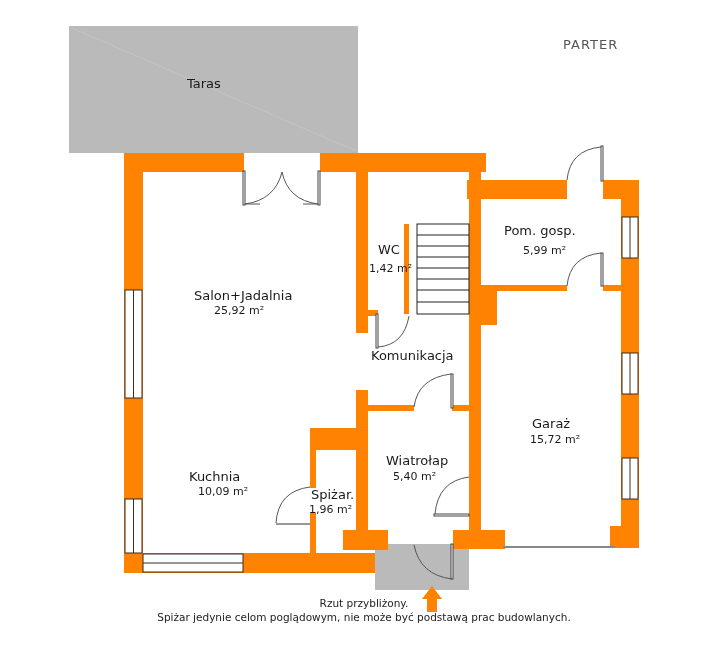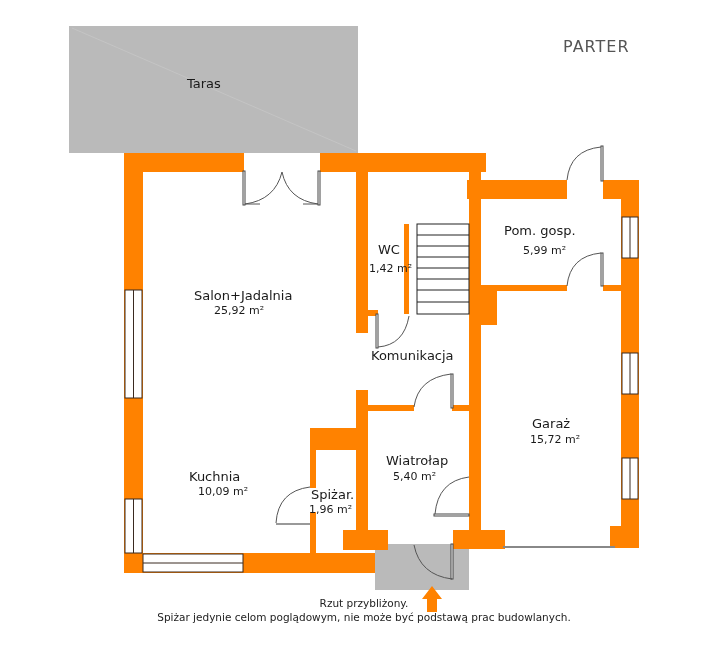--- a/index.html
+++ b/index.html
@@ -10,21 +10,21 @@
   .room-name { font-size: 13px; }
   .room-area { font-size: 11px; }
   .wall { fill: #ff8200; }
   .win { fill: #ffffff; stroke: #3a2a20; stroke-width: 1; }
   .door-arc { fill: none; stroke: #555; stroke-width: 1; }
   .door-leaf { fill: #fff; stroke: #444; stroke-width: 1; }
   .stair { fill: #fff; stroke: #222; stroke-width: 1; }
   .note { position: absolute; left: 0; width: 728px; text-align: center;
           font-family: "DejaVu Sans", sans-serif; font-size: 10.5px; color: #222; }
   #floor-title { position: absolute; left: 563px; top: 37px; font-family: "DejaVu Sans", sans-serif;
-          font-size: 16px; letter-spacing: 1px; color: #555; }
+          font-size: 13px; letter-spacing: 1px; color: #555; }
 </style>
 </head>
 <body>
 
 <div id="floor-title">PARTER</div>
 
 <svg id="plan" width="728" height="652" viewBox="0 0 728 652">
 
   <rect x="69" y="26" width="289" height="127" fill="#bababa"></rect>
   <line x1="72" y1="28" x2="356" y2="151" stroke="#c4c4c4" stroke-width="1"></line>

